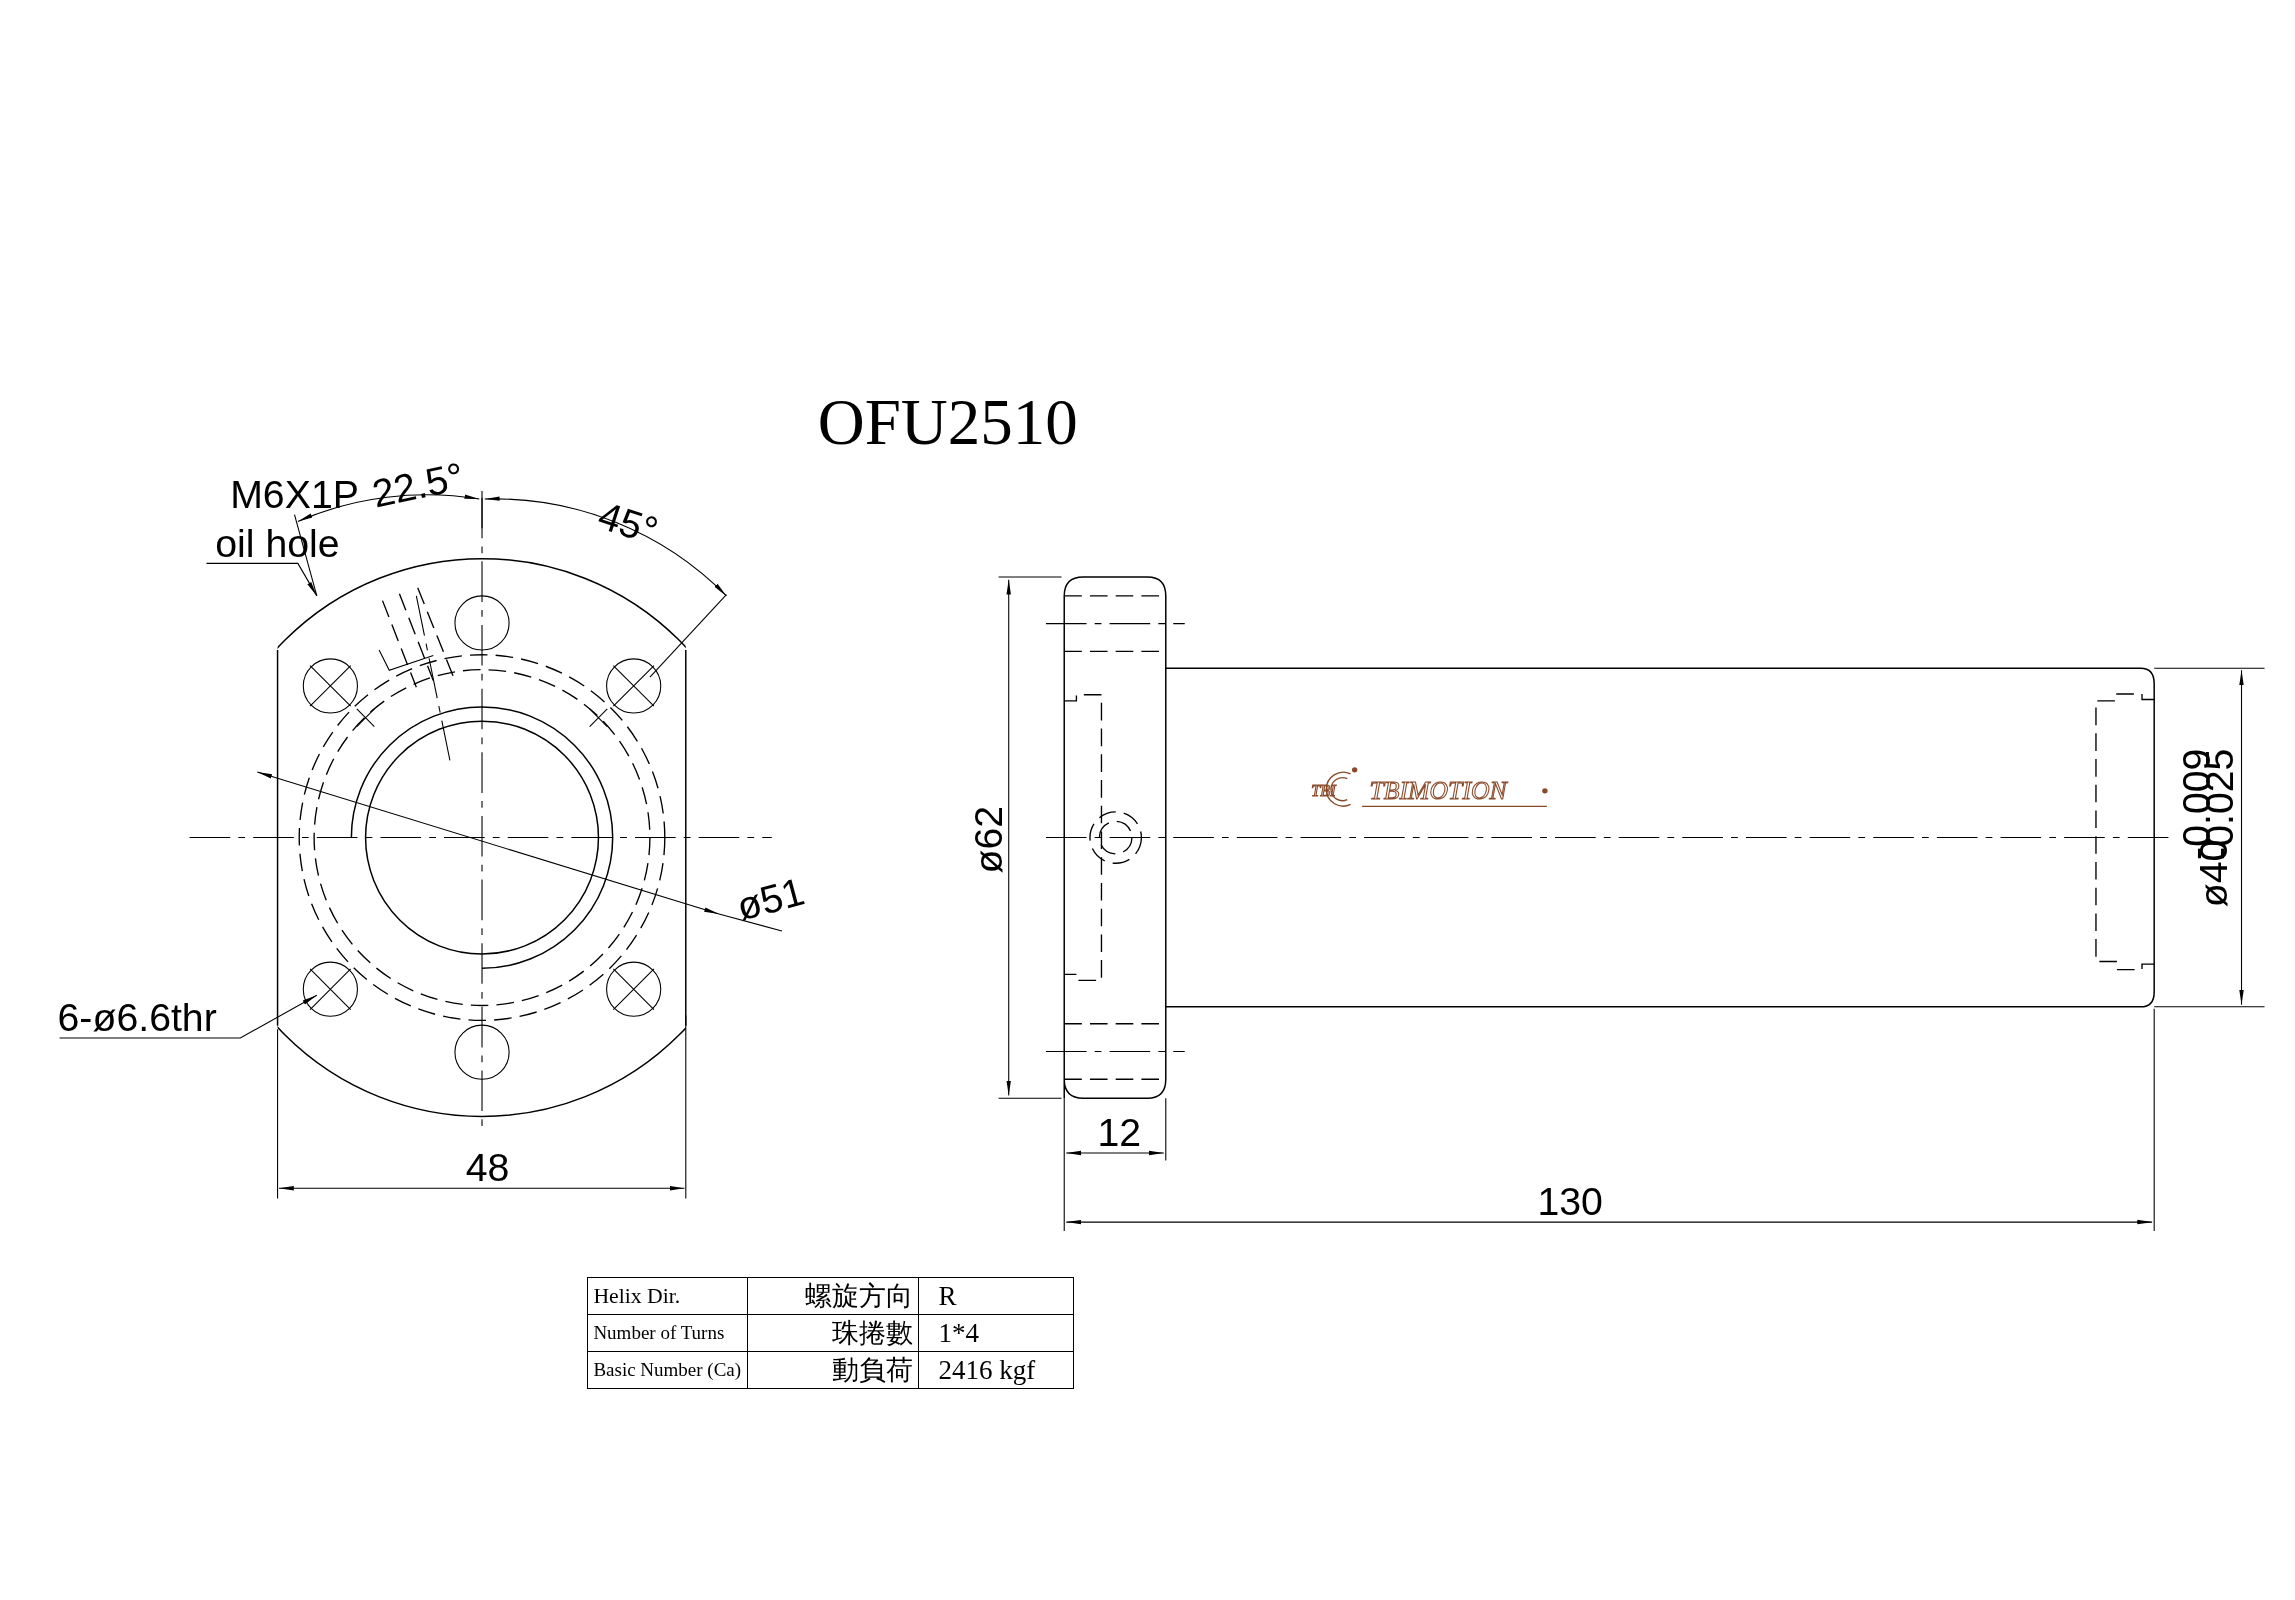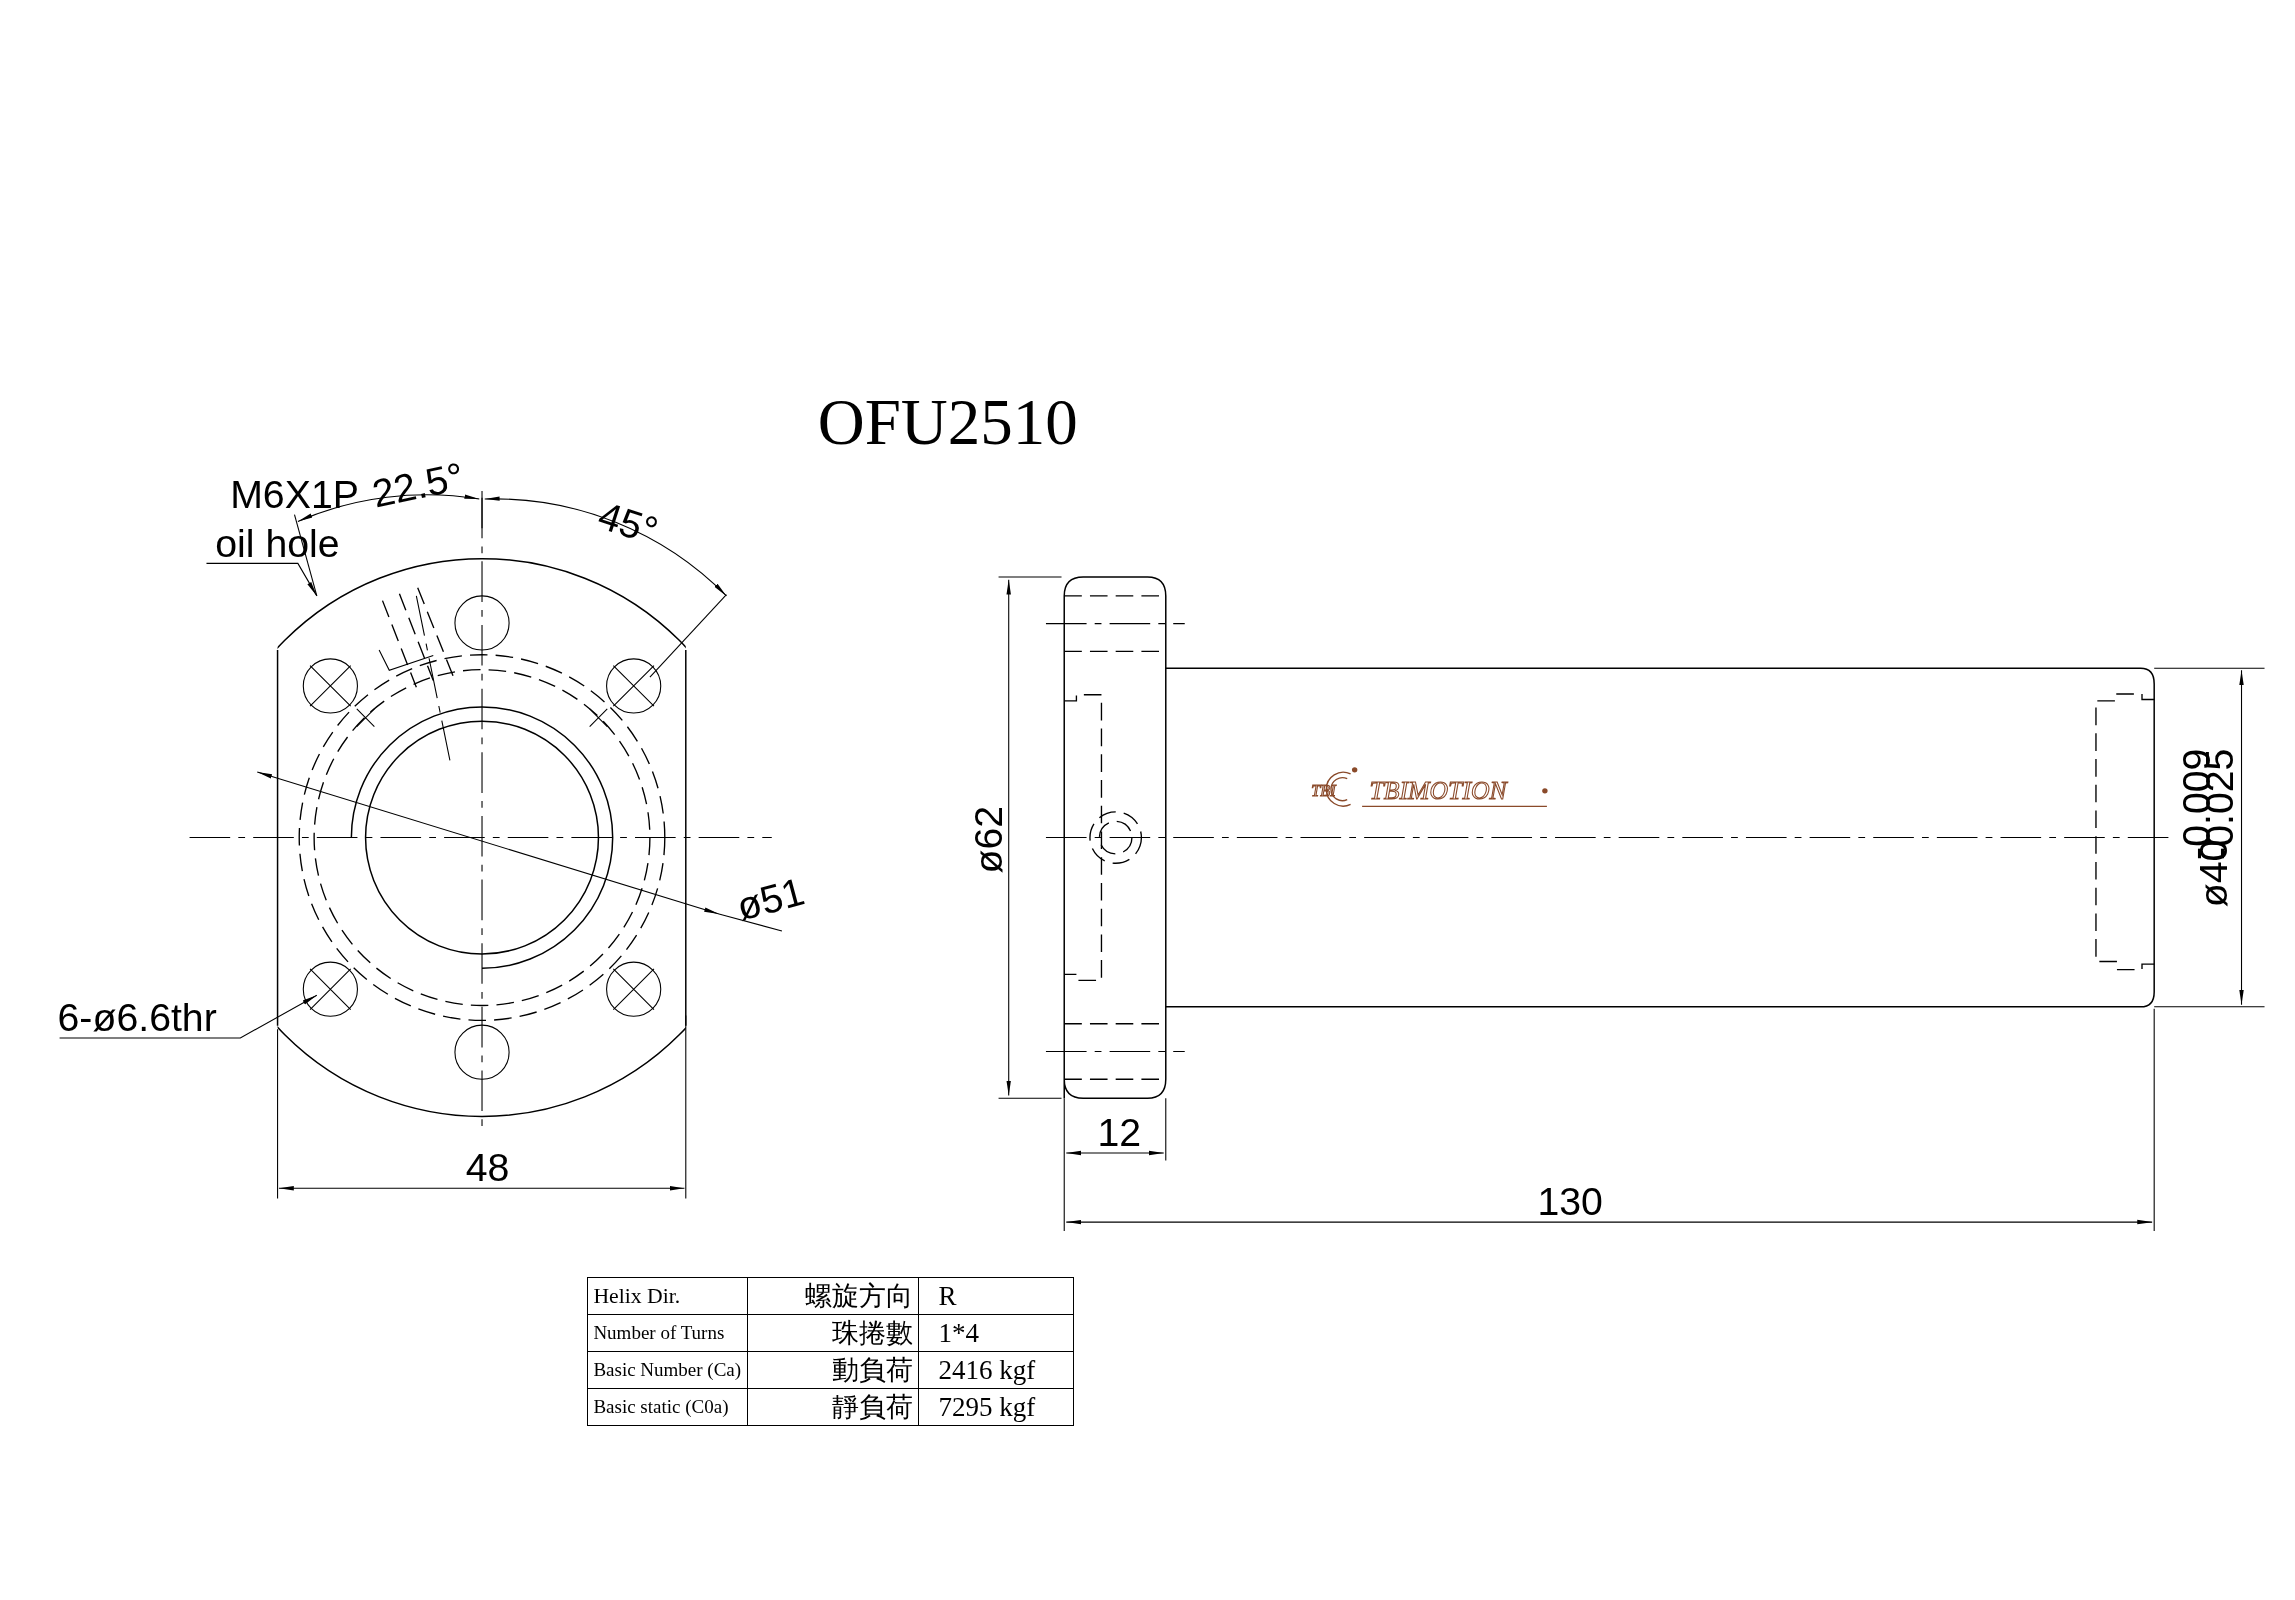--- a/index.html
+++ b/index.html
@@ -160,20 +160,15 @@
   <tr>
     <td class="en small">Number of Turns</td>
     <td class="zh">珠捲數</td>
     <td class="val">1*4</td>
   </tr>
   <tr>
     <td class="en small">Basic Number (Ca)</td>
     <td class="zh">動負荷</td>
     <td class="val">2416  kgf</td>
   </tr>
-  <tr>
-    <td class="en small">Basic static (C0a)</td>
-    <td class="zh">靜負荷</td>
-    <td class="val">7295  kgf</td>
-  </tr>
 </tbody>
   </table>
 
 
 </body></html>

